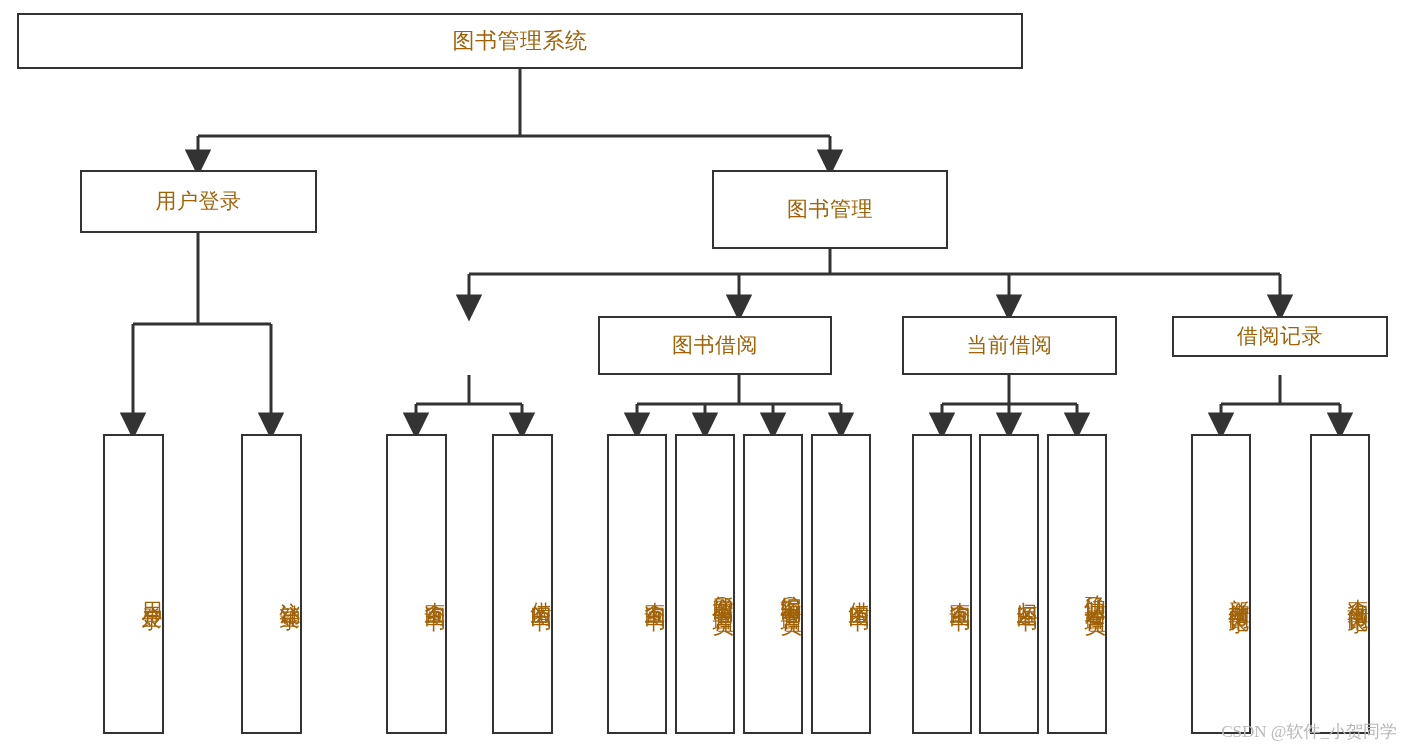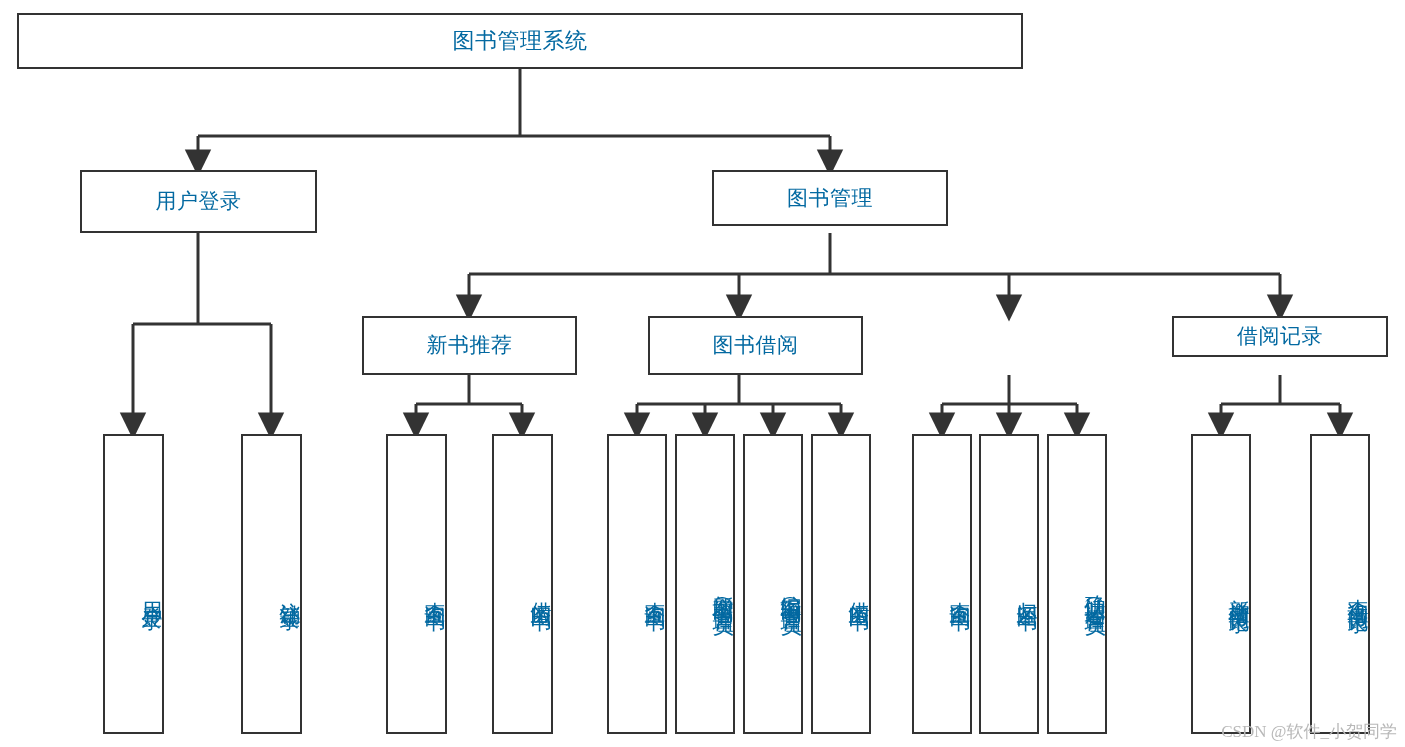--- a/index.html
+++ b/index.html
@@ -24,21 +24,21 @@
   }
   .node{
     position:absolute;
     box-sizing:border-box;
     background:#ffffff;
     border:2px solid #333333;
     display:flex;
     align-items:center;
     justify-content:center;
     text-align:center;
-    color:#0369a1;
+    color:#a16207;
     z-index:2;
   }
   .node .lbl{
     display:block;
     line-height:1.15;
     letter-spacing:0.5px;
   }
   .node.h .lbl{
     font-size:21px;
   }
@@ -126,32 +126,32 @@
   </svg>
 
   <div class="node root h" style="left:17px; top:13px; width:1006px; height:56px;">
     <span class="lbl">图书管理系统</span>
   </div>
 
   <div class="node h" style="left:80px; top:170px; width:237px; height:63px;">
     <span class="lbl">用户登录</span>
   </div>
 
-  <div class="node h" style="left:712px; top:170px; width:236px; height:56px;">
+  <div class="node h" style="left:712px; top:170px; width:236px; height:79px;">
     <span class="lbl">图书管理</span>
   </div>
 
-  <div class="node h" style="left:362px; top:316px; width:215px; height:59px;">
-    <span class="lbl">新书推荐</span>
-  </div>
-
-  <div class="node h" style="left:648px; top:316px; width:215px; height:59px;">
+
+  <div class="node h" style="left:598px; top:316px; width:234px; height:59px;">
     <span class="lbl">图书借阅</span>
   </div>
 
+  <div class="node h" style="left:902px; top:316px; width:215px; height:59px;">
+    <span class="lbl">当前借阅</span>
+  </div>
 
   <div class="node h" style="left:1172px; top:316px; width:216px; height:41px;">
     <span class="lbl">借阅记录</span>
   </div>
 
   <div class="node v" style="left:103px; top:434px; width:61px; height:300px;">
     <span class="lbl">用户登录</span>
   </div>
   <div class="node v" style="left:241px; top:434px; width:61px; height:300px;">
     <span class="lbl">注销登录</span>

